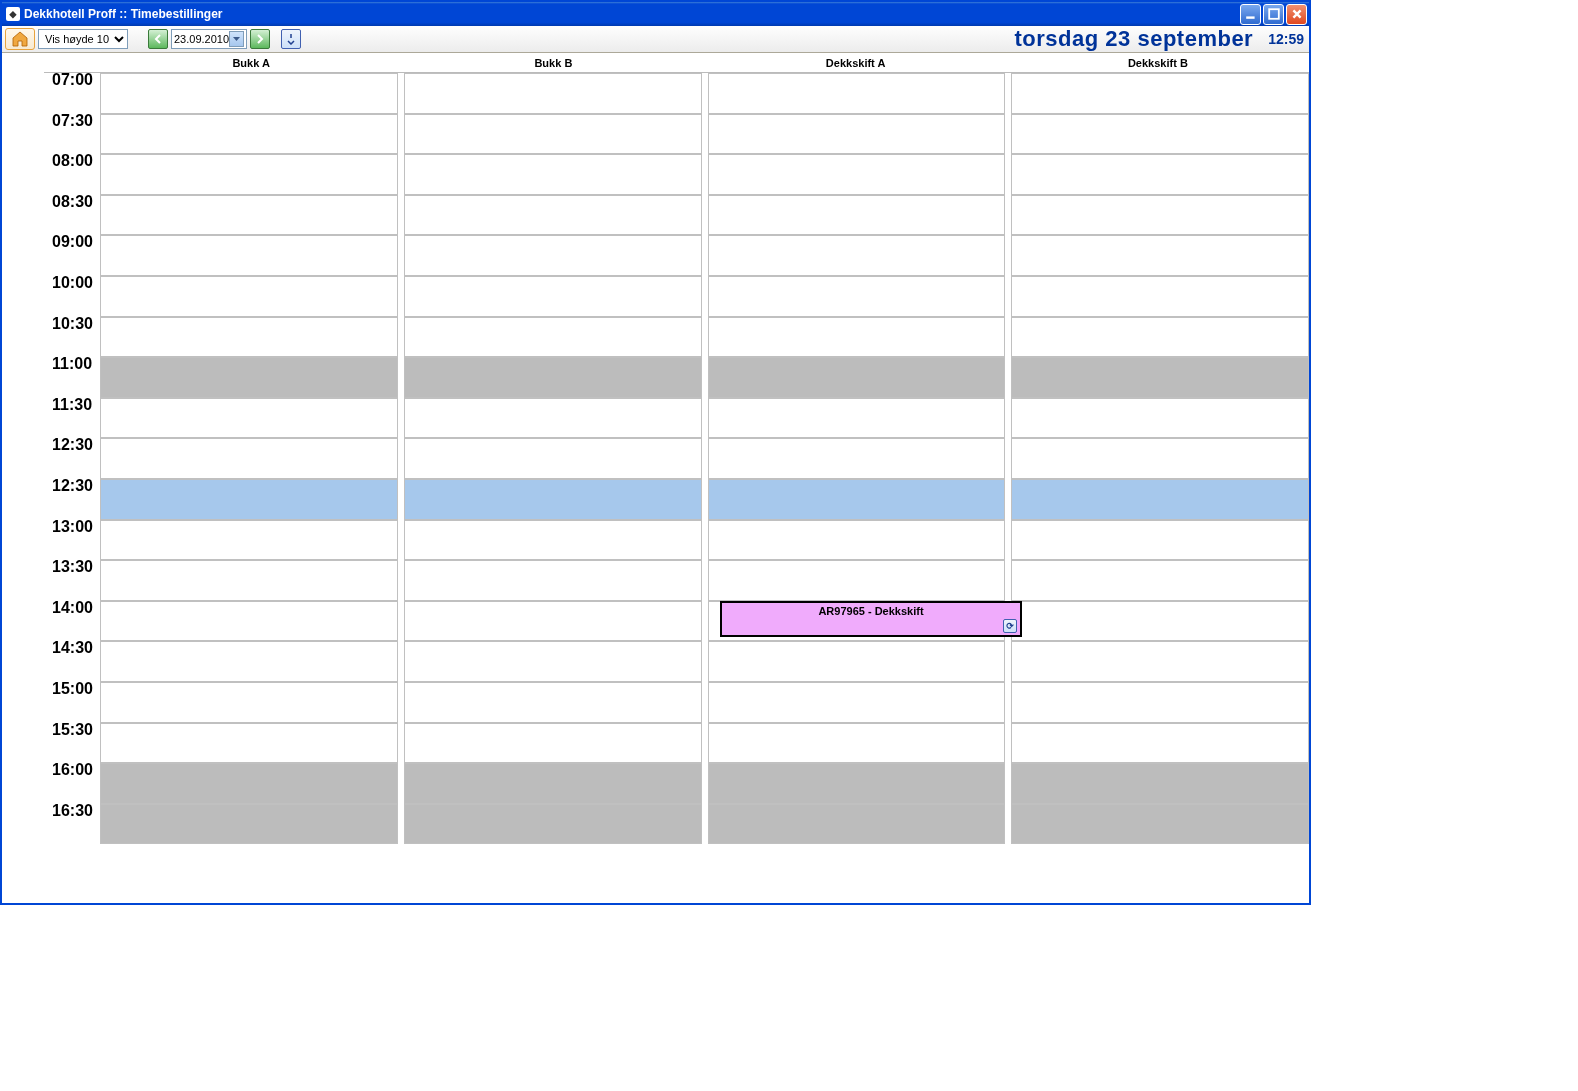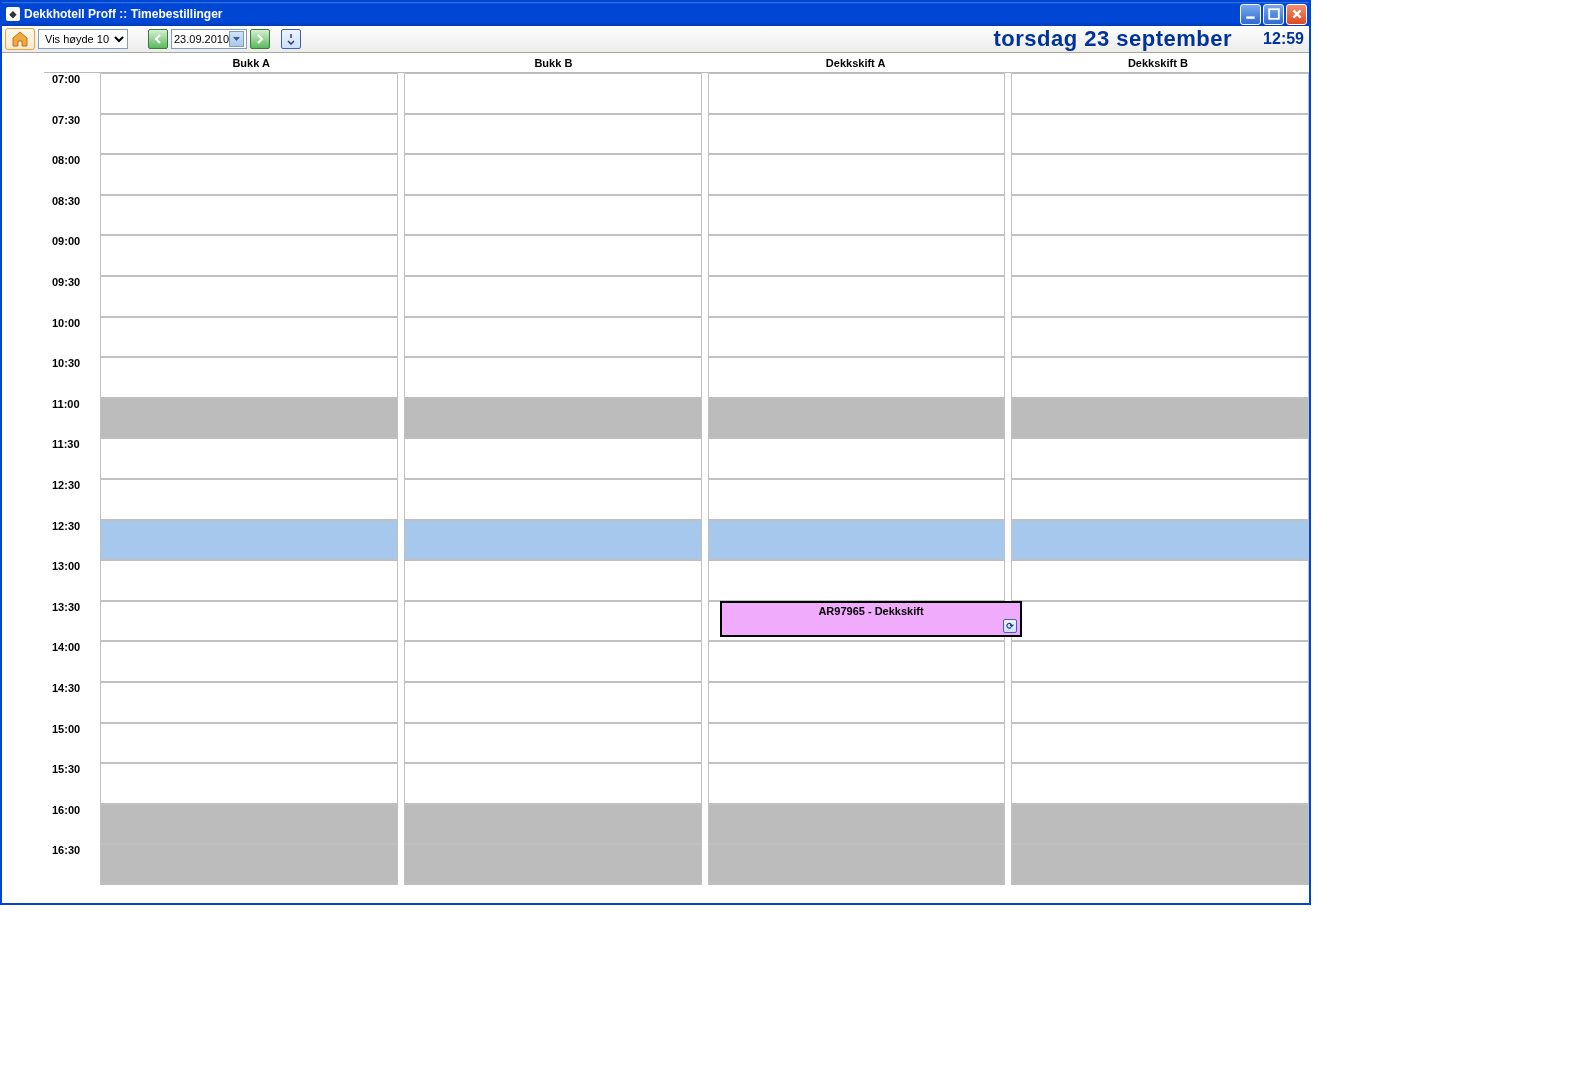--- a/index.html
+++ b/index.html
@@ -107,25 +107,25 @@
 }
 .toolbar-spacer { flex: 1; }
 .date-display {
   font-size: 22px;
   font-weight: bold;
   color: #003399;
   padding-right: 6px;
   letter-spacing: 0.5px;
 }
 .time-display {
-  font-size: 16px;
+  font-size: 14px;
   font-weight: bold;
   color: #003399;
   padding-right: 2px;
-  margin-left: 22px;
+  margin-left: 6px;
 }
 
 .content {
   flex: 1;
   display: flex;
   overflow: hidden;
 }
 .scroll-area {
   flex:1;
   overflow-y: scroll;
@@ -162,21 +162,21 @@
 }
 .time-row {
   display: flex;
   height: 40.6px;
 }
 .time-label {
   width: 56px;
   text-align: left;
   padding-left: 8px;
   font-weight: bold;
-  font-size: 11px;
+  font-size: 16px;
   line-height: 13px;
   color: #000;
 }
 .cells {
   flex: 1;
   display: flex;
   gap: 6px;
 }
 .cell {
   flex: 1;
@@ -327,29 +327,20 @@
             <div class="time-row">
               <div class="time-label">09:00</div>
               <div class="cells">
                 <div class="cell"></div>
                 <div class="cell"></div>
                 <div class="cell"></div>
                 <div class="cell"></div>
               </div>
             </div>
             <div class="time-row">
-              <div class="time-label">09:30</div>
-              <div class="cells">
-                <div class="cell"></div>
-                <div class="cell"></div>
-                <div class="cell"></div>
-                <div class="cell"></div>
-              </div>
-            </div>
-            <div class="time-row">
               <div class="time-label">10:00</div>
               <div class="cells">
                 <div class="cell"></div>
                 <div class="cell"></div>
                 <div class="cell"></div>
                 <div class="cell"></div>
               </div>
             </div>
             <div class="time-row">
               <div class="time-label">10:30</div>

